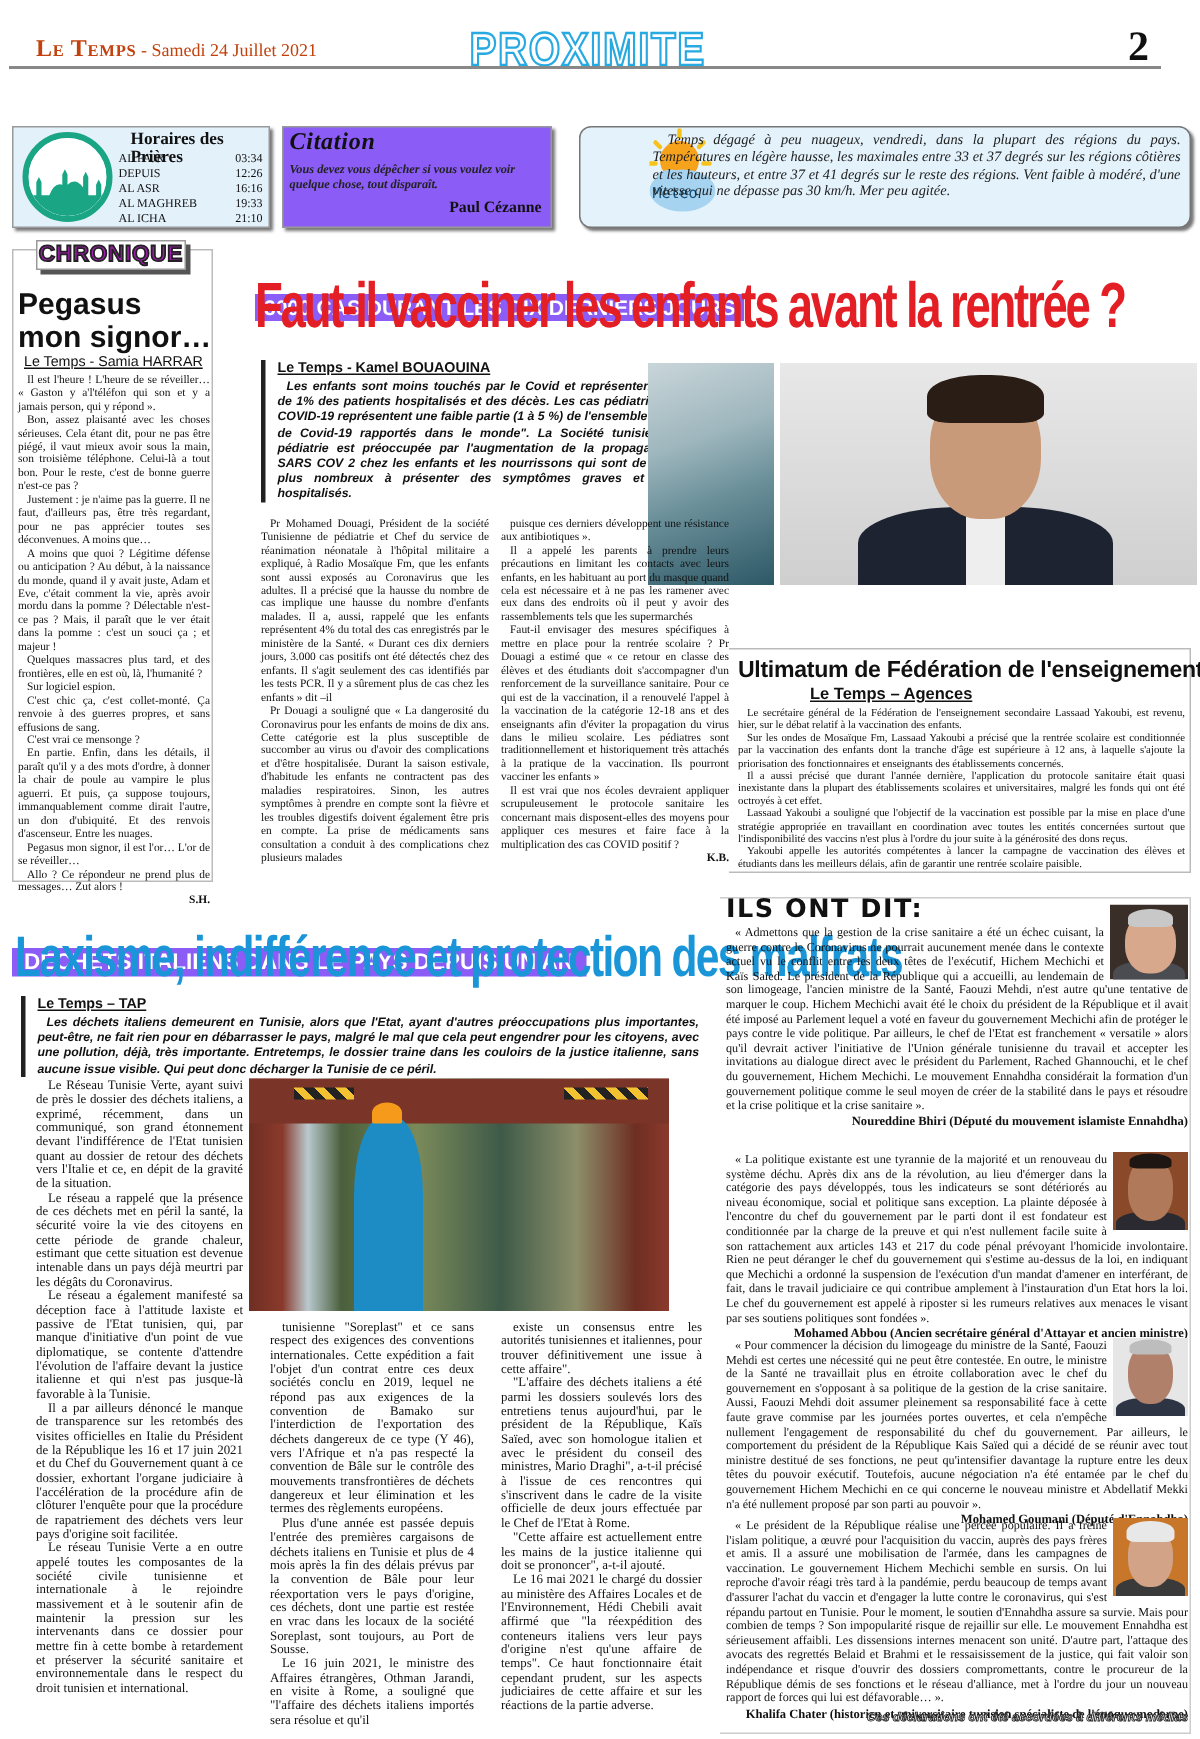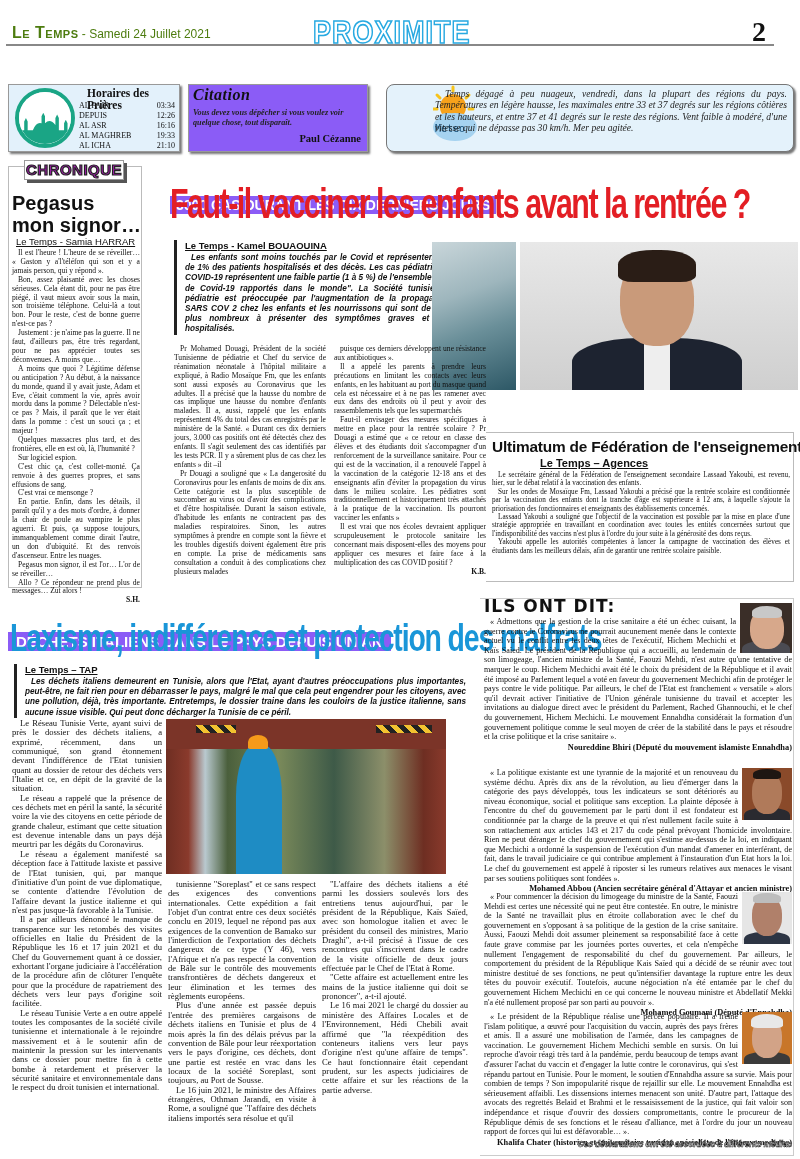--- a/index.html
+++ b/index.html
@@ -2,21 +2,21 @@
 <html><head>
 <meta charset="utf-8">
 <style>
   * { box-sizing: border-box; margin: 0; padding: 0; }
   html, body { width: 800px; height: 1159px; background: #fff; overflow: hidden; }
   body { font-family: "Liberation Serif", serif; color: #111; position: relative; }
 
   .abs { position: absolute; }
 
   
-  .masthead { left: 12px; top: 24px; font-family: Liberation Sans, sans-serif; font-size: 14px; color: #4d7c0f; }
+  .masthead { left: 24px; top: 24px; font-family: Liberation Serif, serif; font-size: 14px; color: #c2410c; }
   .masthead .paper { font-weight: bold; font-variant: small-caps; font-size: 16px; letter-spacing: 0.5px; }
   .masthead .date { font-size: 12px; }
   .rubric { left: 313px; top: 18px; font-family: "Liberation Sans", sans-serif; font-weight: bold; font-size: 27px; letter-spacing: 1px;
     color: #fff; -webkit-text-stroke: 1.4px #27a9e1; transform: scaleY(1.15); }
   .pagenum { left: 752px; top: 16px; font-family: "Liberation Serif", serif; font-weight: bold; font-size: 28px; }
   .header-rule { left: 6px; top: 44px; width: 768px; height: 2px; background: #888; }
 
   
   .prayer-box { left: 8px; top: 84px; width: 172px; height: 68px; background: #e3f1fb; border: 1px solid #999; box-shadow: 2px 2px 2px #777; }
   .mosque-icon { position: absolute; left: 6px; top: 3px; width: 60px; height: 60px; border-radius: 50%; border: 4px solid #1aa585; overflow: hidden; }
@@ -74,21 +74,21 @@
   .lede-dech { left: 14px; top: 664px; width: 452px; border-left: 3px solid #222; padding-left: 8px; }
   .photo-waste { left: 166px; top: 719px; width: 280px; height: 155px; background:
       linear-gradient(90deg,#6e2e22 0%,#8a3a2c 8%,#b9c9cf 14%,#4a5f3c 22%,#7a8a5a 40%,#3e5a48 60%,#8c8f6a 78%,#6e2e22 92%,#8a3a2c 100%); overflow: hidden; }
   .waste-top { position: absolute; left: 0; top: 0; width: 100%; height: 30px; background: #7b3428; }
   .waste-stripe { position: absolute; top: 6px; height: 8px; background: repeating-linear-gradient(45deg,#222 0 5px,#f2c230 5px 10px); }
   .waste-worker { position: absolute; left: 70px; top: 26px; width: 46px; height: 130px; border-radius: 40% 40% 0 0; background: #1e8cc4; }
   .waste-helmet { position: absolute; left: 82px; top: 16px; width: 20px; height: 14px; border-radius: 50% 50% 10% 10%; background: #f59a1a; }
   .dech-col1 { left: 12px; top: 719px; width: 150px; font-size: 8.6px; line-height: 9.35px; text-align: justify; }
   .dech-col2 { left: 168px; top: 880px; width: 148px; font-size: 8.6px; line-height: 9.35px; text-align: justify; }
   .dech-col3 { left: 322px; top: 880px; width: 146px; font-size: 8.6px; line-height: 9.35px; text-align: justify; }
-  .dech-col1 p, .dech-col2 p, .dech-col3 p { text-indent: 8px; }
+  .dech-col1 p, .dech-col2 p, .dech-col3 p { text-indent: 8px; margin-left: 12px; }
 
   
   .iod-box { left: 480px; top: 598px; width: 314px; height: 558px; border: 1px solid #ccc; border-left: none; }
   .iod-title { left: 484px; top: 596px; font-family: "DejaVu Sans", sans-serif; font-weight: bold; font-size: 17px; letter-spacing: 1px; color: #111; }
   .iod-quote { position: absolute; left: 484px; width: 308px; font-size: 8.1px; line-height: 9.6px; text-align: justify; }
   .iod-quote .q { text-indent: 6px; }
   .iod-quote .author { text-align: right; font-weight: bold; font-size: 8.4px; margin-top: 1px; }
   .iod-photo { float: right; margin-left: 4px; margin-bottom: 2px; }
   .face { position: relative; overflow: hidden; }
   .face .bg { position: absolute; inset: 0; }
@@ -211,20 +211,21 @@
     <div class="sig">K.B.</div>
   </div>
 </div>
 
 <div class="abs ult-box"></div>
 <div class="abs ult-headline">Ultimatum de Fédération de l'enseignement</div>
 <div class="abs ult-byline">Le Temps – Agences</div>
 <div class="abs ult-body">
   <p>Le secrétaire général de la Fédération de l'enseignement secondaire Lassaad Yakoubi, est revenu, hier, sur le débat relatif à la vaccination des enfants.</p>
   <p>Sur les ondes de Mosaïque Fm, Lassaad Yakoubi a précisé que la rentrée scolaire est conditionnée par la vaccination des enfants dont la tranche d'âge est supérieure à 12 ans, à laquelle s'ajoute la priorisation des fonctionnaires et enseignants des établissements concernés.</p>
+  <p>Il a aussi précisé que durant l'année dernière, l'application du protocole sanitaire était quasi inexistante dans la plupart des établissements scolaires et universitaires, malgré les fonds qui ont été octroyés à cet effet.</p>
   <p>Lassaad Yakoubi a souligné que l'objectif de la vaccination est possible par la mise en place d'une stratégie appropriée en travaillant en coordination avec toutes les entités concernées surtout que l'indisponibilité des vaccins n'est plus à l'ordre du jour suite à la générosité des dons reçus.</p>
   <p>Yakoubi appelle les autorités compétentes à lancer la campagne de vaccination des élèves et étudiants dans les meilleurs délais, afin de garantir une rentrée scolaire paisible.</p>
 </div>
 
 <div class="abs kicker kicker-dech">DÉCHETS ITALIENS DANS LE PAYS DEPUIS UN AN</div>
 <div class="abs headline-dech">Laxisme, indifférence et protection des malfrats</div>
 <div class="abs lede-dech">
   <div class="byline">Le Temps – TAP</div>
   <div class="lede-text">Les déchets italiens demeurent en Tunisie, alors que l'Etat, ayant d'autres préoccupations plus importantes, peut-être, ne fait rien pour en débarrasser le pays, malgré le mal que cela peut engendrer pour les citoyens, avec une pollution, déjà, très importante. Entretemps, le dossier traine dans les couloirs de la justice italienne, sans aucune issue visible. Qui peut donc décharger la Tunisie de ce péril.</div>
 </div>
@@ -241,20 +242,21 @@
   <p>Le réseau a également manifesté sa déception face à l'attitude laxiste et passive de l'Etat tunisien, qui, par manque d'initiative d'un point de vue diplomatique, se contente d'attendre l'évolution de l'affaire devant la justice italienne et qui n'est pas jusque-là favorable à la Tunisie.</p>
   <p>Il a par ailleurs dénoncé le manque de transparence sur les retombés des visites officielles en Italie du Président de la République les 16 et 17 juin 2021 et du Chef du Gouvernement quant à ce dossier, exhortant l'organe judiciaire à l'accélération de la procédure afin de clôturer l'enquête pour que la procédure de rapatriement des déchets vers leur pays d'origine soit facilitée.</p>
   <p>Le réseau Tunisie Verte a en outre appelé toutes les composantes de la société civile tunisienne et internationale à le rejoindre massivement et à le soutenir afin de maintenir la pression sur les intervenants dans ce dossier pour mettre fin à cette bombe à retardement et préserver la sécurité sanitaire et environnementale dans le respect du droit tunisien et international.</p>
 </div>
 <div class="abs dech-col2">
   <p>tunisienne "Soreplast" et ce sans respect des exigences des conventions internationales. Cette expédition a fait l'objet d'un contrat entre ces deux sociétés conclu en 2019, lequel ne répond pas aux exigences de la convention de Bamako sur l'interdiction de l'exportation des déchets dangereux de ce type (Y 46), vers l'Afrique et n'a pas respecté la convention de Bâle sur le contrôle des mouvements transfrontières de déchets dangereux et leur élimination et les termes des règlements européens.</p>
   <p>Plus d'une année est passée depuis l'entrée des premières cargaisons de déchets italiens en Tunisie et plus de 4 mois après la fin des délais prévus par la convention de Bâle pour leur réexportation vers le pays d'origine, ces déchets, dont une partie est restée en vrac dans les locaux de la société Soreplast, sont toujours, au Port de Sousse.</p>
   <p>Le 16 juin 2021, le ministre des Affaires étrangères, Othman Jarandi, en visite à Rome, a souligné que "l'affaire des déchets italiens importés sera résolue et qu'il</p>
 </div>
 <div class="abs dech-col3">
+  <p>existe un consensus entre les autorités tunisiennes et italiennes, pour trouver définitivement une issue à cette affaire".</p>
   <p>"L'affaire des déchets italiens a été parmi les dossiers soulevés lors des entretiens tenus aujourd'hui, par le président de la République, Kaïs Saïed, avec son homologue italien et avec le président du conseil des ministres, Mario Draghi", a-t-il précisé à l'issue de ces rencontres qui s'inscrivent dans le cadre de la visite officielle de deux jours effectuée par le Chef de l'Etat à Rome.</p>
   <p>"Cette affaire est actuellement entre les mains de la justice italienne qui doit se prononcer", a-t-il ajouté.</p>
   <p>Le 16 mai 2021 le chargé du dossier au ministère des Affaires Locales et de l'Environnement, Hédi Chebili avait affirmé que "la réexpédition des conteneurs italiens vers leur pays d'origine n'est qu'une affaire de temps". Ce haut fonctionnaire était cependant prudent, sur les aspects judiciaires de cette affaire et sur les réactions de la partie adverse.</p>
 </div>
 
 <div class="abs iod-box"></div>
 <div class="abs iod-title">ILS ONT DIT:</div>
 
 <div class="iod-quote" style="top:617px;">
   <div class="iod-photo face" style="width:52px;height:50px;margin-top:-14px;">

